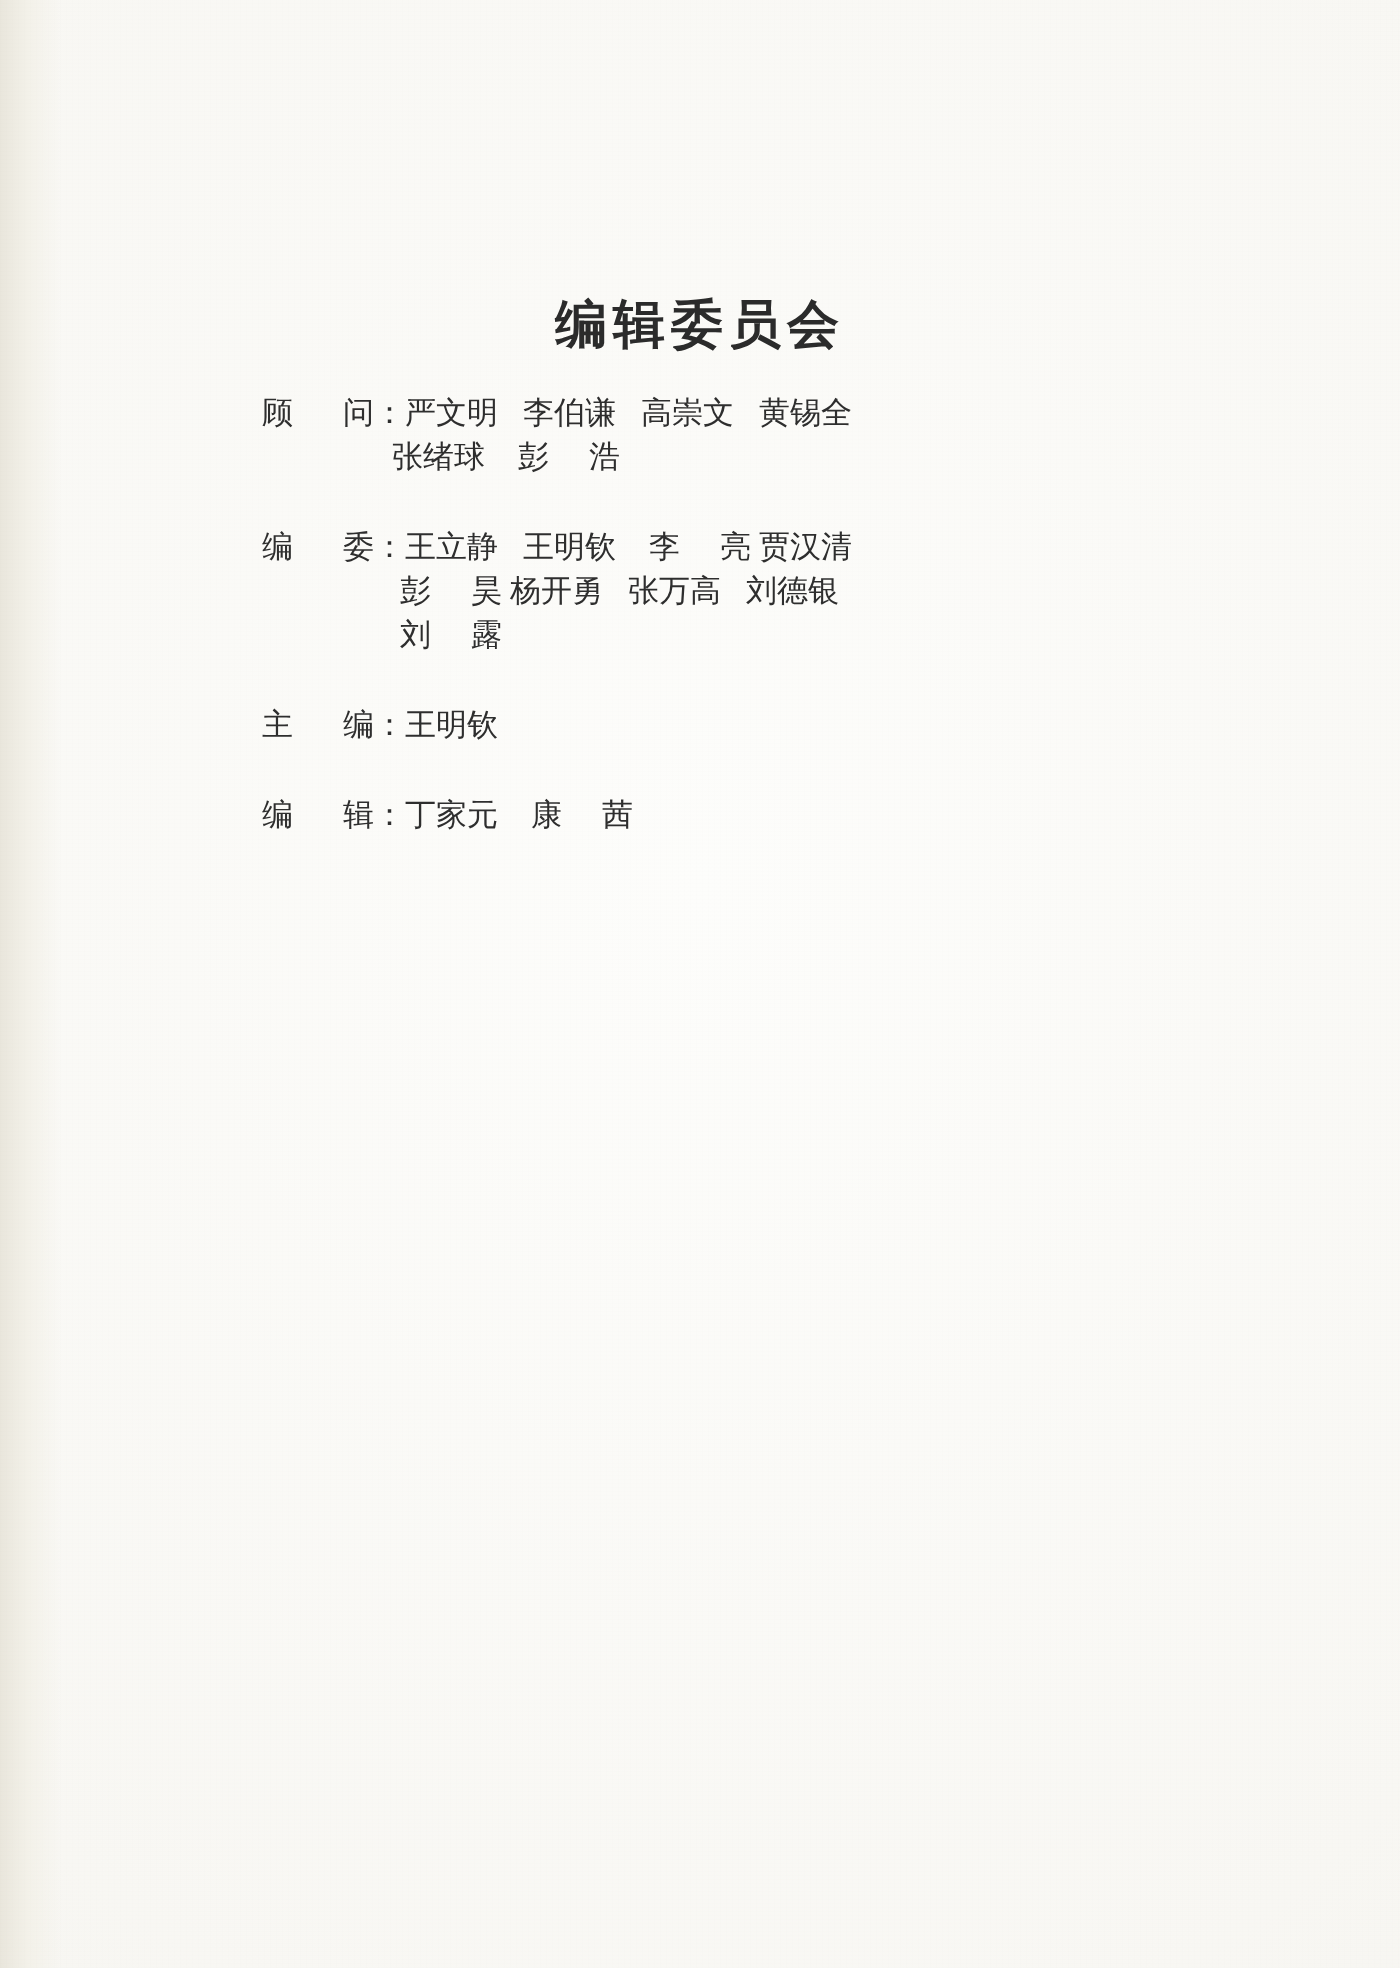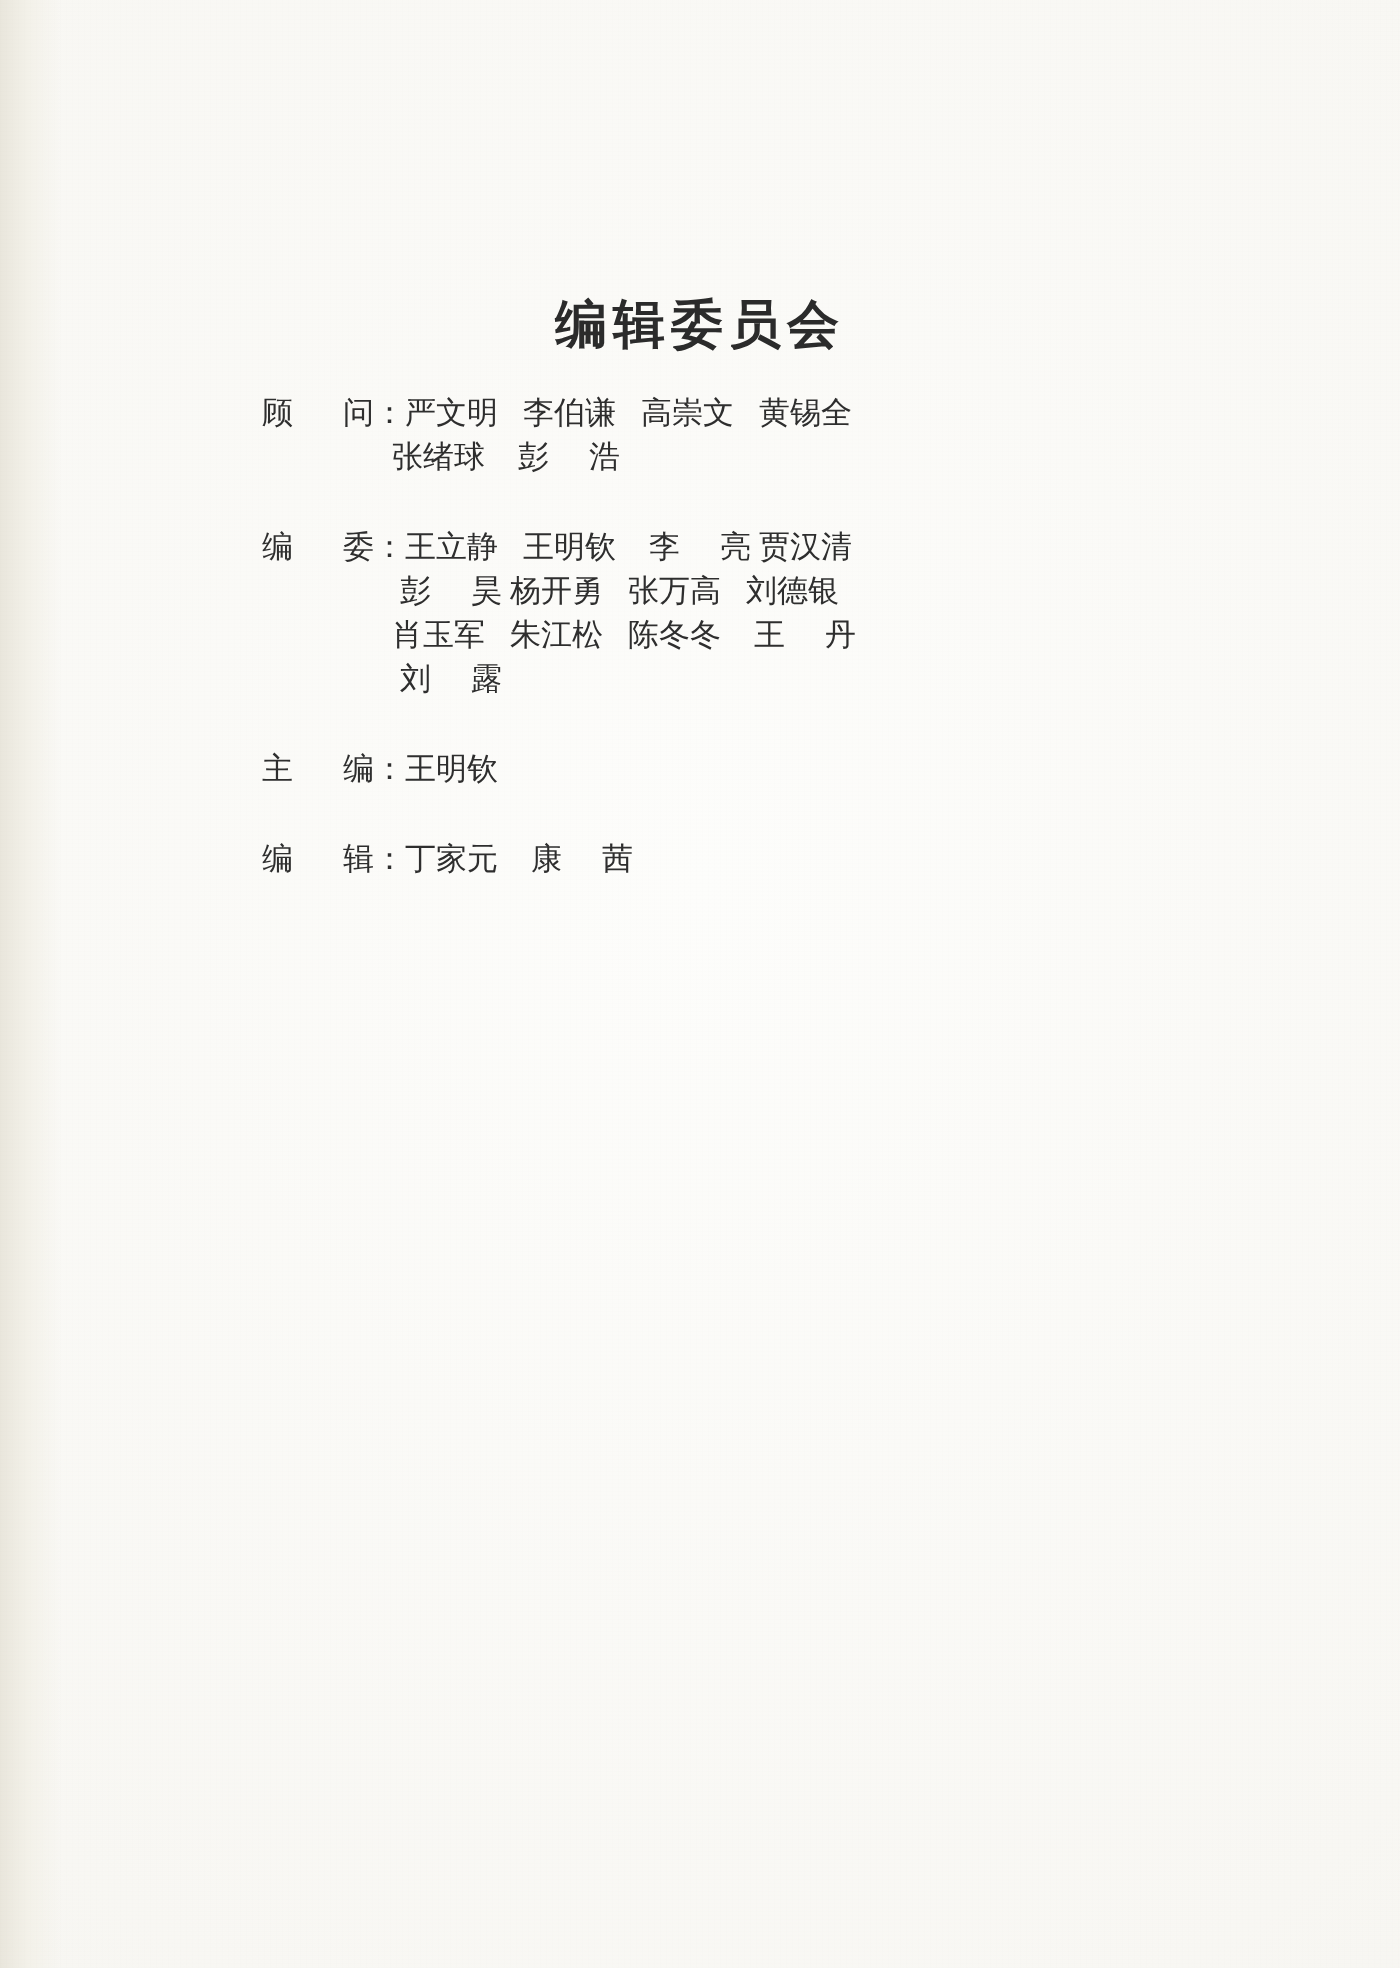--- a/index.html
+++ b/index.html
@@ -181,33 +181,20 @@
           </div>
           <div class="name">杨开勇</div>
           <div class="name">张万高</div>
           <div class="name">刘德银</div>
         </div>
       </div>
       <div class="row">
         <div class="label"></div>
         <div class="label-colon"></div>
         <div class="names">
-          <div class="name">肖玉军</div>
-          <div class="name">朱江松</div>
-          <div class="name">陈冬冬</div>
-          <div class="name n2">
-            <span class="nch">王</span>
-            <span class="nch">丹</span>
-          </div>
-        </div>
-      </div>
-      <div class="row">
-        <div class="label"></div>
-        <div class="label-colon"></div>
-        <div class="names">
           <div class="name n2">
             <span class="nch">刘</span>
             <span class="nch">露</span>
           </div>
         </div>
       </div>
     </div>
 
     <div class="section">
       <div class="row">

